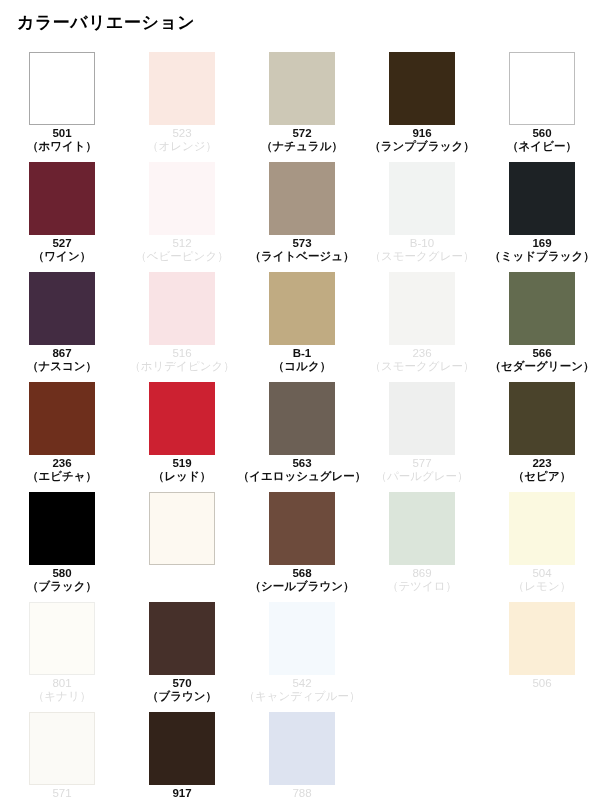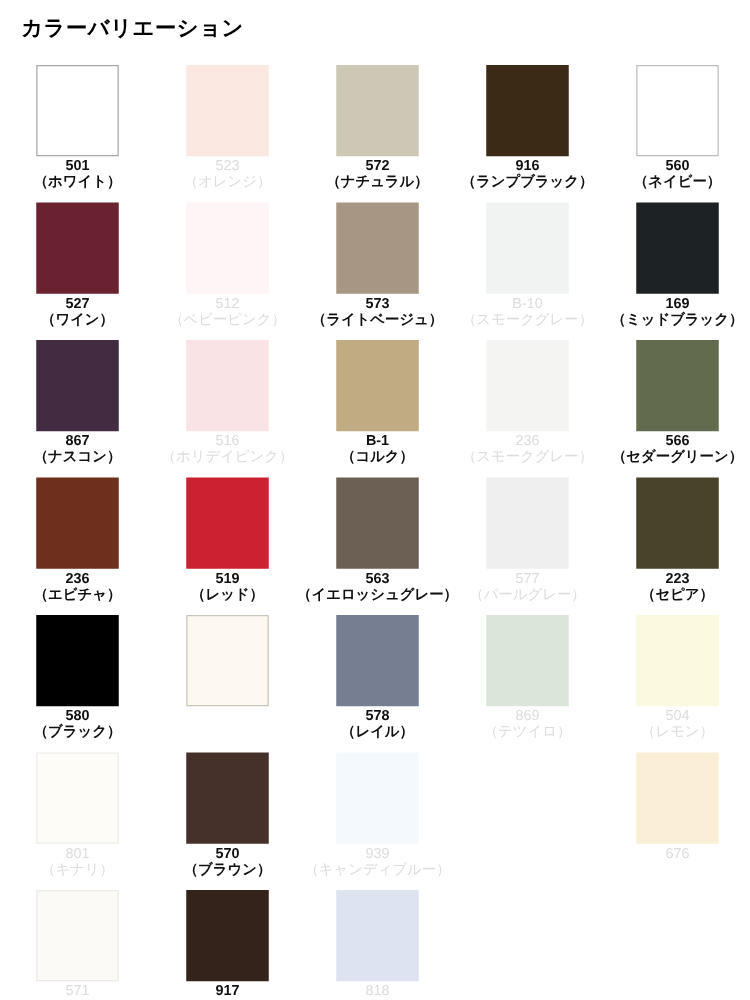--- a/index.html
+++ b/index.html
@@ -224,24 +224,24 @@
         <div class="swatch-chip" style="background: rgb(0, 0, 0);"></div>
         <div class="swatch-label">
           <span class="swatch-code">580</span>
           <span class="swatch-name">（ブラック）</span>
         </div>
       </div>
       <div class="swatch-cell">
         <div class="swatch-chip" style="background: rgb(253, 249, 241); border: 1px solid rgb(201, 197, 188);"></div>
       </div>
       <div class="swatch-cell">
-        <div class="swatch-chip" style="background: rgb(118, 127, 145);"></div>
-        <div class="swatch-label">
-          <span class="swatch-code">578</span>
-          <span class="swatch-name">（レイル）</span>
+        <div class="swatch-chip" style="background: rgb(109, 75, 60);"></div>
+        <div class="swatch-label">
+          <span class="swatch-code">568</span>
+          <span class="swatch-name">（シールブラウン）</span>
         </div>
       </div>
       <div class="swatch-cell">
         <div class="swatch-chip" style="background: rgb(219, 229, 218);"></div>
         <div class="swatch-label faint">
           <span class="swatch-code">869</span>
           <span class="swatch-name">（テツイロ）</span>
         </div>
       </div>
       <div class="swatch-cell">
@@ -261,53 +261,53 @@
       <div class="swatch-cell">
         <div class="swatch-chip" style="background: rgb(70, 48, 42);"></div>
         <div class="swatch-label">
           <span class="swatch-code">570</span>
           <span class="swatch-name">（ブラウン）</span>
         </div>
       </div>
       <div class="swatch-cell">
         <div class="swatch-chip" style="background: rgb(244, 249, 253);"></div>
         <div class="swatch-label faint">
-          <span class="swatch-code">939</span>
+          <span class="swatch-code">542</span>
           <span class="swatch-name">（キャンディブルー）</span>
         </div>
       </div>
       <div class="swatch-cell">
         <div class="swatch-chip" style="background: transparent; visibility: hidden;"></div>
         <div class="swatch-label">
           <span class="swatch-code"></span>
           <span class="swatch-name"></span>
         </div>
       </div>
       <div class="swatch-cell">
         <div class="swatch-chip" style="background: rgb(251, 238, 214);"></div>
         <div class="swatch-label faint">
-          <span class="swatch-code">676</span>
+          <span class="swatch-code">506</span>
         </div>
       </div>
       <div class="swatch-cell">
         <div class="swatch-chip" style="background: rgb(251, 250, 246); border: 1px solid rgb(236, 234, 228);"></div>
         <div class="swatch-label faint">
           <span class="swatch-code">571</span>
         </div>
       </div>
       <div class="swatch-cell">
         <div class="swatch-chip" style="background: rgb(51, 35, 26);"></div>
         <div class="swatch-label">
           <span class="swatch-code">917</span>
         </div>
       </div>
       <div class="swatch-cell">
         <div class="swatch-chip" style="background: rgb(221, 227, 240);"></div>
         <div class="swatch-label faint">
-          <span class="swatch-code">818</span>
+          <span class="swatch-code">788</span>
         </div>
       </div>
       <div class="swatch-cell">
         <div class="swatch-chip" style="background: transparent; visibility: hidden;"></div>
         <div class="swatch-label">
           <span class="swatch-code"></span>
           <span class="swatch-name"></span>
         </div>
       </div>
     </div>

